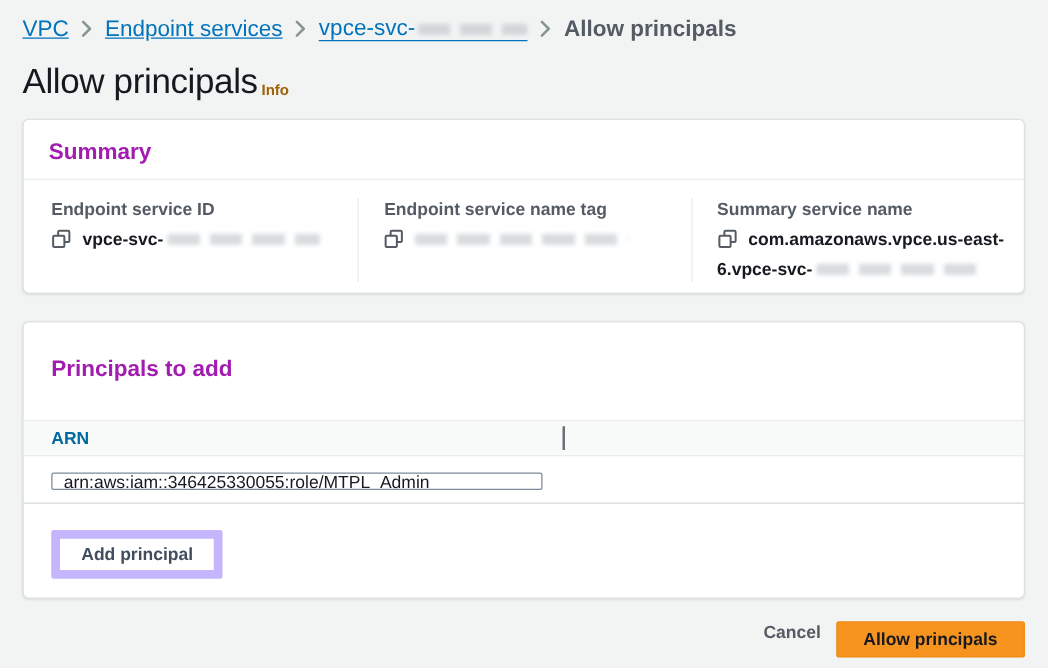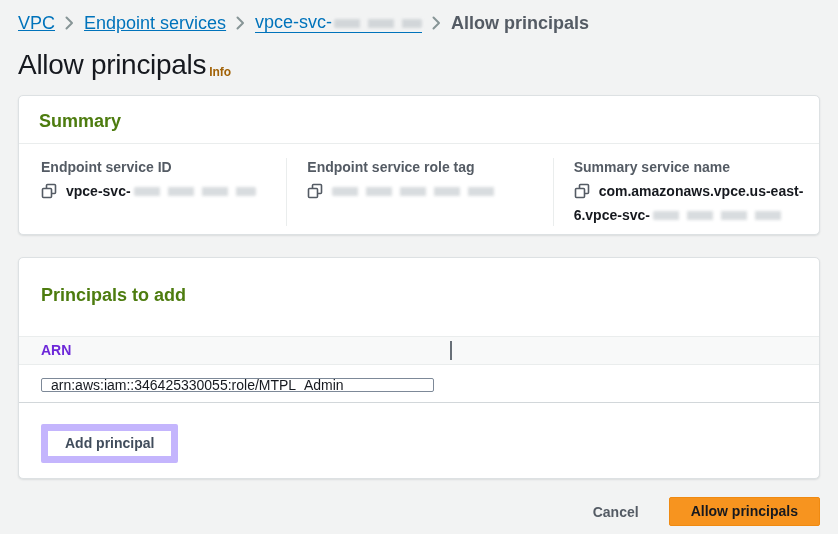--- a/index.html
+++ b/index.html
@@ -24,21 +24,21 @@
   .title-row { display:flex; align-items:flex-end; margin:15px 0 13px; }
   h1 { margin:0; font-size:28px; line-height:34px; font-weight:500; letter-spacing:-0.3px; color:#16191f; }
   .info-link { color:#a16207; font-size:12px; font-weight:700; margin-left:3px; margin-bottom:3px; cursor:pointer; }
 
   
   .card {
     background:#fff; border:1px solid #dde1e3; border-radius:5px;
     box-shadow:0 1px 2px rgba(0,28,36,.10);
   }
   .card-header { padding:13px 20px 10px; border-bottom:1px solid #eaeded; }
-  h2 { margin:0; font-size:18px; line-height:24px; font-weight:700; color:#4d7c0f; }
+  h2 { margin:0; font-size:18px; line-height:24px; font-weight:700; color:#a21caf; }
 
   
   .summary-body { display:flex; padding:14px 0 8px; }
   .summary-col { flex:1; padding:0 14px 0 20px;font-weight:bold; }
   .summary-col.first { padding-left:22px; }
   .summary-col + .summary-col { border-left:1px solid #eaeded; }
   .field-label { font-size:14px; line-height:18px; color:#545b64; }
   .field-value { margin-top:5px; font-size:14px; line-height:21px; color:#16191f; word-break:break-word; }
   .copy-icon { display:inline-block; vertical-align:-3px; margin-right:9px; cursor:pointer; }
 
@@ -48,38 +48,38 @@
     background:repeating-linear-gradient(90deg,#b9c0c5 0 26px, rgba(185,192,197,0) 26px 34px);
     filter:blur(1.6px); opacity:.55;
   }
 
   
   .p-card { margin-top:22px; }
   .p-header { padding:25px 22px 29px; }
   .table-head {
     position:relative; background:#f8f9f9;
     border-top:1px solid #eaeded; border-bottom:1px solid #eaeded;
-    padding:5px 22px; font-weight:700; font-size:14px; line-height:17px; color:#6d28d9;
+    padding:5px 22px; font-weight:700; font-size:14px; line-height:17px; color:#0369a1;
   }
   .col-sep { position:absolute; left:431px; top:4px; width:2px; height:19px; background:#687078; cursor:col-resize; }
   .input-row { padding:12px 22px 9px; }
   .arn-input {
     width:393px; height:14px; border:1px solid #7d8998; border-radius:2px;
     padding:0 9px; font-size:14px; color:#16191f; background:#fff;
     font-family:"Liberation Sans", sans-serif; outline:none;
   }
   .row-divider { border-top:1px solid #d2d7da; }
   .button-row { padding:21px 22px 15px; }
   .btn-secondary {
     display:inline-block; background:#fff; border:7px solid #c4b5fd; border-radius:2px;
     padding:4px 17px; font-size:14px; font-weight:700; line-height:17px; color:#414d5c; cursor:pointer;
   }
 
   
-  .footer { display:flex; justify-content:flex-end; align-items:center; gap:30px; margin-top:18px; }
+  .footer { display:flex; justify-content:flex-end; align-items:flex-start; gap:12px; margin-top:18px; }
   .btn-cancel { font-size:14px; font-weight:700; color:#545b64; cursor:pointer; }
   .btn-primary {
     background:#f7941f; border:1px solid #ef8a12; border-radius:2px;
     padding:5px 21px; font-size:14px; font-weight:700; line-height:17px; color:#16191f; cursor:pointer;
   }
 </style>
 </head>
 <body>
 
 <div class="page">
@@ -123,21 +123,21 @@
           <span class="copy-icon">
             <svg width="16" height="16" viewBox="0 0 16 16" fill="none">
                 <rect x="5.5" y="1.5" width="9" height="9" rx="1" stroke="#545b64" stroke-width="1.6"></rect>
                 <rect x="1.5" y="5.5" width="9" height="9" rx="1" fill="#fff" stroke="#545b64" stroke-width="1.6"></rect>
               </svg>
           </span><span>vpce-svc-</span><span class="redact" style="width:122px; margin-left:3px;"></span>
         </div>
       </div>
 
       <div class="summary-col">
-        <div class="field-label">Endpoint service role tag</div>
+        <div class="field-label">Endpoint service name tag</div>
         <div class="field-value">
           <span class="copy-icon">
             <svg width="16" height="16" viewBox="0 0 16 16" fill="none">
                 <rect x="5.5" y="1.5" width="9" height="9" rx="1" stroke="#545b64" stroke-width="1.6"></rect>
                 <rect x="1.5" y="5.5" width="9" height="9" rx="1" fill="#fff" stroke="#545b64" stroke-width="1.6"></rect>
               </svg>
           </span><span></span><span class="redact" style="width:170px;"></span>
         </div>
       </div>
 

